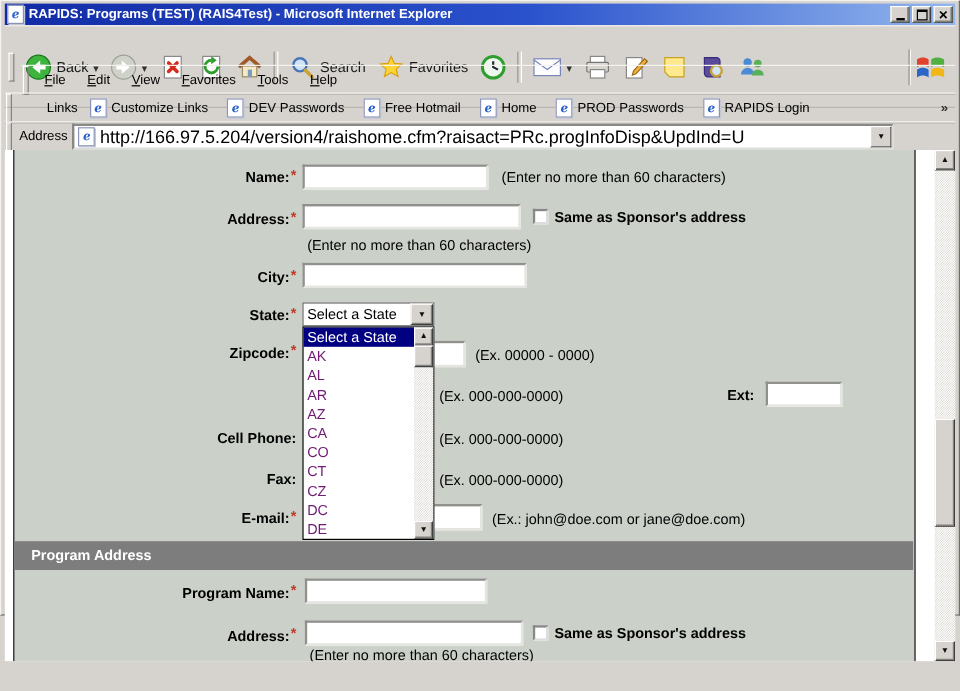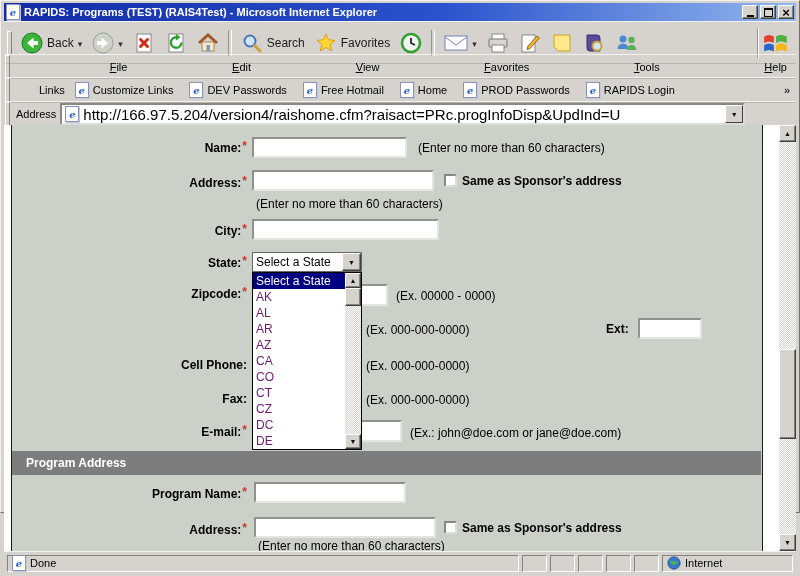--- a/index.html
+++ b/index.html
@@ -11,31 +11,31 @@
     background:linear-gradient(90deg,#122ba6 0%,#2a52cc 55%,#93b7ee 100%);
     display:flex;align-items:center;padding:0 2px;color:#fff;}
   .title-text{font-size:11px;font-weight:bold;margin-left:4px;flex:1;white-space:nowrap;overflow:hidden;}
   .win-controls{display:flex;gap:2px;}
   .wbtn{width:16px;height:14px;background:#d6d3ce;border:1px solid #fff;border-right-color:#404040;border-bottom-color:#404040;box-shadow:inset -1px -1px 0 #84827c;display:flex;align-items:center;justify-content:center;padding:0;cursor:default;}
   .g-min{width:7px;height:2px;background:#000;margin-top:7px;}
   .g-rest{position:relative;width:7px;height:6px;border:1px solid #000;border-top-width:2px;background:#d6d3ce;}
   .g-close::before{content:"×";font-weight:bold;font-size:13px;line-height:10px;color:#000;}
 
   
-  .toolbar{position:absolute;left:3px;right:3px;top:20px;height:33px;border-top:1px solid #f4f2ee;border-bottom:1px solid #b8b5ae;display:flex;align-items:center;padding:4px 2px;}
+  .toolbar{position:absolute;left:3px;right:3px;top:20px;height:33px;border-top:1px solid #f4f2ee;border-bottom:1px solid #b8b5ae;display:flex;align-items:center;padding:17px 2px;}
   .grip{width:3px;height:22px;border:1px solid #fff;border-right-color:#84827c;border-bottom-color:#84827c;margin:0 4px 0 1px;}
   .tbtn{display:flex;align-items:center;gap:4px;background:transparent;border:1px solid transparent;padding:2px 4px;font-size:12px;color:#1a1a1a;font-family:"Liberation Sans",sans-serif;}
   .mini-drop{display:inline-block;}
   .mini-drop::before{content:"▾";font-size:9px;color:#333;}
   .sep{width:2px;height:26px;border-left:1px solid #9a968e;border-right:1px solid #fff;margin:0 4px;}
   .icon{display:inline-flex;align-items:center;justify-content:center;}
   .winlogo{margin-left:auto;width:36px;height:30px;display:flex;align-items:center;justify-content:center;border-left:1px solid #9a968e;box-shadow:1px 0 0 #fff inset;}
 
   
-  .menubar{position:absolute;left:3px;right:3px;top:53px;height:23px;border-top:1px solid #f4f2ee;border-bottom:1px solid #b8b5ae;display:flex;align-items:center;justify-content:space-between;}
+  .menubar{position:absolute;left:17px;right:3px;top:53px;height:23px;border-top:1px solid #f4f2ee;border-bottom:1px solid #b8b5ae;display:flex;align-items:center;}
   .menu-item{font-size:11px;padding:3px 9px;color:#000;}
   .menu-item::first-letter{text-decoration:underline;}
 
   
   .linksbar{position:absolute;left:3px;right:3px;top:76px;height:24px;border-top:1px solid #f4f2ee;border-bottom:1px solid #b8b5ae;display:flex;align-items:center;}
   .links-label{font-size:11px;margin:0 10px 0 2px;padding-left:23px;}
   .link-item{display:flex;align-items:center;gap:4px;font-size:11px;margin-right:16px;white-space:nowrap;}
   .page-e{display:inline-flex;align-items:center;justify-content:center;width:12px;height:14px;background:#fff;border:1px solid #8a94b8;box-shadow:1px 1px 0 #c4c8d4;font-weight:bold;font-style:italic;font-family:"DejaVu Serif",serif;font-size:10px;color:#2a60c8;}
   .page-e::before{content:"e";}
   .chevron{margin-left:auto;margin-right:6px;font-size:11px;font-weight:bold;color:#333;}
@@ -374,34 +374,14 @@
     <div class="cb-label" style="left:458px;top:396px;">Same as Sponsor's address</div>
     <div class="fnote" style="left:254px;top:414px;">(Enter no more than 60 characters)</div>
 
     <div class="vscroll">
       <div class="sb-btn sb-up"></div>
       <div class="sb-thumb page-thumb"></div>
       <div class="sb-btn sb-down"></div>
     </div>
   </div>
 
-  <div class="statusbar">
-    <div class="pane pane-main">
-      <span class="page-e"></span>
-      <span>Done</span>
-    </div>
-    <div class="pane pane-small"></div>
-    <div class="pane pane-small"></div>
-    <div class="pane pane-small"></div>
-    <div class="pane pane-small"></div>
-    <div class="pane pane-small"></div>
-    <div class="pane pane-zone">
-      <span class="icon">
-          <svg width="14" height="14" viewBox="0 0 16 16">
-            <circle cx="8" cy="8" r="7" fill="#3a78d0" stroke="#1a4890"></circle>
-            <path d="M3 5 q2.5 2 4.5 0 q1 2 3 1.5 q2 -.5 2.5 1 q-1 2 -3 1.5 q-2 2 -4 1 q-2.5 -1.5 -3 -5 z" fill="#49b04f"></path>
-          </svg>
-        </span>
-      <span>Internet</span>
-    </div>
-  </div>
 
 </div>
 
 </body></html>

